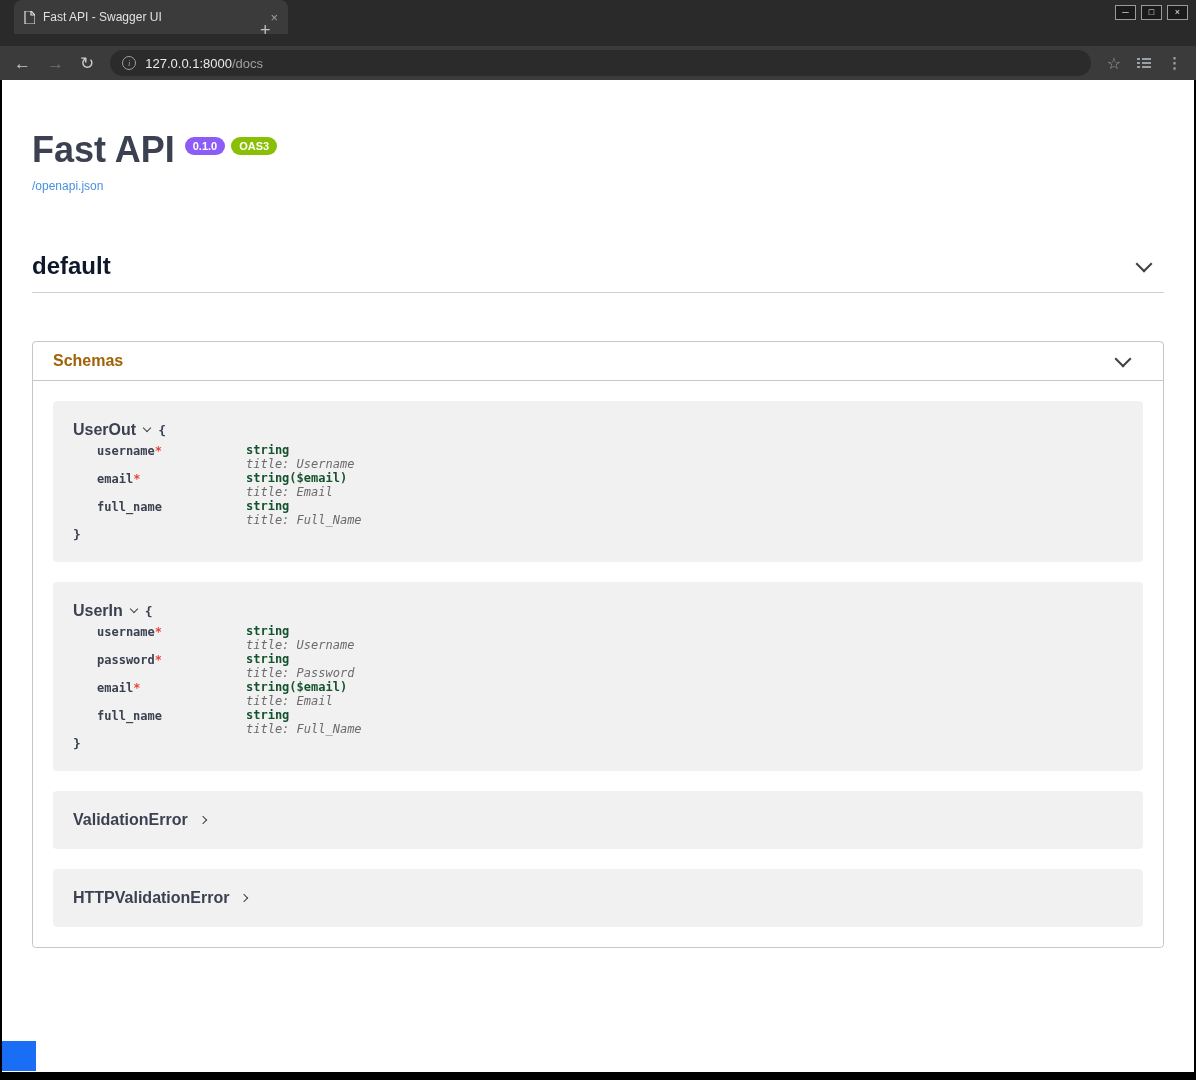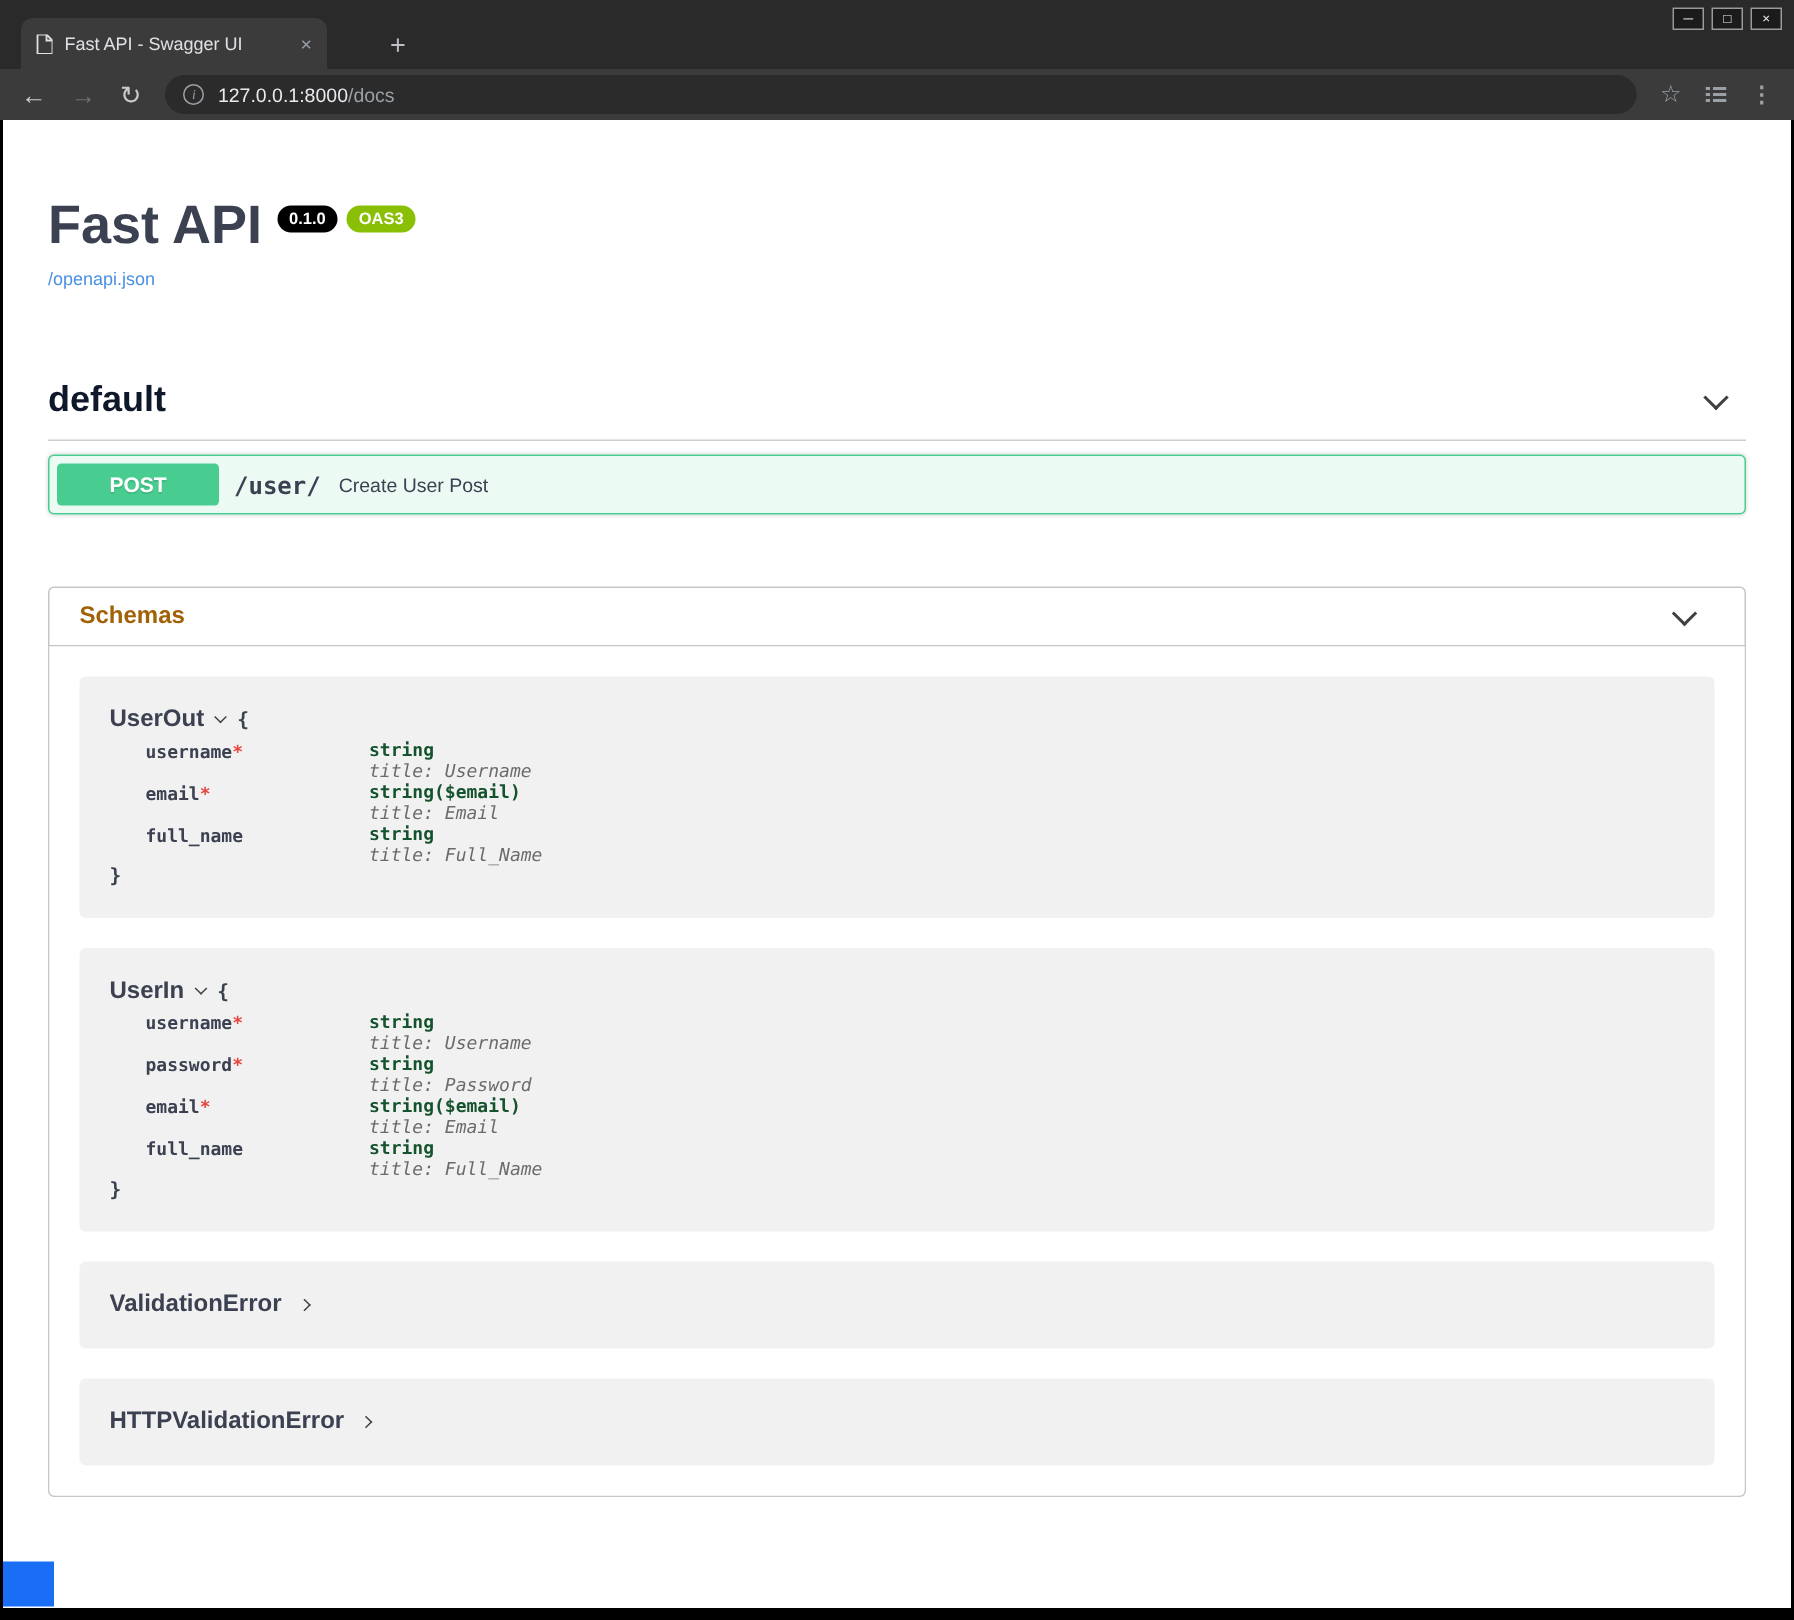--- a/index.html
+++ b/index.html
@@ -4,21 +4,21 @@
 <style>
   * { margin:0; padding:0; box-sizing:border-box; }
   html,body { width:1196px; height:1080px; }
   body { background:#000; font-family:"Liberation Sans",sans-serif; position:relative; overflow:hidden; }
 
   
   .titlebar { position:absolute; top:0; left:0; right:0; height:46px; background:#2a2a2a; }
   .winbtns { position:absolute; top:5px; right:8px; display:flex; gap:5px; }
   .winbtn { width:21px; height:15px; border:1px solid #9a9a9a; background:#1b1b1b; color:#e8e8e8;
             font-size:9px; line-height:12px; text-align:center; cursor:default; }
-  .tab { position:absolute; left:14px; bottom:0; height:34px; width:204px; background:#3b3b3b;
+  .tab { position:absolute; left:14px; bottom:12px; height:34px; width:274px; background:#3b3b3b;
          border-radius:8px 8px 0 0; display:flex; align-items:center; padding:0 10px; gap:8px;
          color:#dfe1e5; font-size:12px; }
   .tab-title { flex:1; white-space:nowrap; overflow:hidden; text-overflow:ellipsis; }
   .tab-close { color:#9aa0a6; font-size:13px; }
   .newtab { position:absolute; left:260px; bottom:7px; color:#bdc1c6; font-size:18px; line-height:18px; }
   .favicon-svg { display:block; }
 
   .toolbar { position:absolute; top:46px; left:0; right:0; height:34px; background:#3b3b3b;
              display:flex; align-items:center; padding:0 14px; gap:16px; }
   .nav-icon { color:#c9cccf; font-size:17px; line-height:17px; }
@@ -35,21 +35,21 @@
 
   
   .page { position:absolute; top:80px; left:2px; right:2px; bottom:8px; background:#fff;
           overflow:hidden; color:#3b4151; }
   .wrap { padding:0 30px; }
 
   .info-block { margin-top:48px; }
   .title-row { display:flex; align-items:flex-start; gap:10px; }
   .api-title { font-size:36px; font-weight:700; color:#3b4151; line-height:1.2; }
   .badge { color:#fff; font-size:11px; font-weight:700; padding:3px 8px; border-radius:57px; margin-top:9px; display:inline-block; }
-  .badge.version { background:#000000; }
+  .badge.version { background:#8b5cf6; }
   .badge.oas { background:#89bf04; margin-left:-4px; }
   .spec-link { color:#4990e2; font-size:12px; text-decoration:none; display:inline-block; margin-top:8px; }
 
   .tag-section { margin-top:46px; }
   .tag-row { display:flex; align-items:center; justify-content:space-between; padding:12px 0;
              border-bottom:1px solid rgba(59,65,81,.25); cursor:pointer; }
   .tag-name { font-size:24px; font-weight:700; color:#0f172a; }
 
   .chev { display:inline-block; width:10px; height:10px; border-right:2px solid #404040;
           border-bottom:2px solid #404040; }
@@ -140,27 +140,20 @@
       </div>
       <a href="#" class="spec-link">/openapi.json</a>
     </div>
 
     <div class="tag-section">
       <div class="tag-row">
         <span class="tag-name">default</span>
         <span class="chev down big"></span>
       </div>
 
-      <div class="opblock">
-        <div class="opblock-summary">
-          <span class="method-badge">POST</span>
-          <span class="op-path">/user/</span>
-          <span class="op-desc">Create User Post</span>
-        </div>
-      </div>
     </div>
 
     <div class="models-section">
       <div class="models-header">
         <span class="models-title">Schemas</span>
         <span class="chev down big"></span>
       </div>
 
       <div class="models-body">
 

